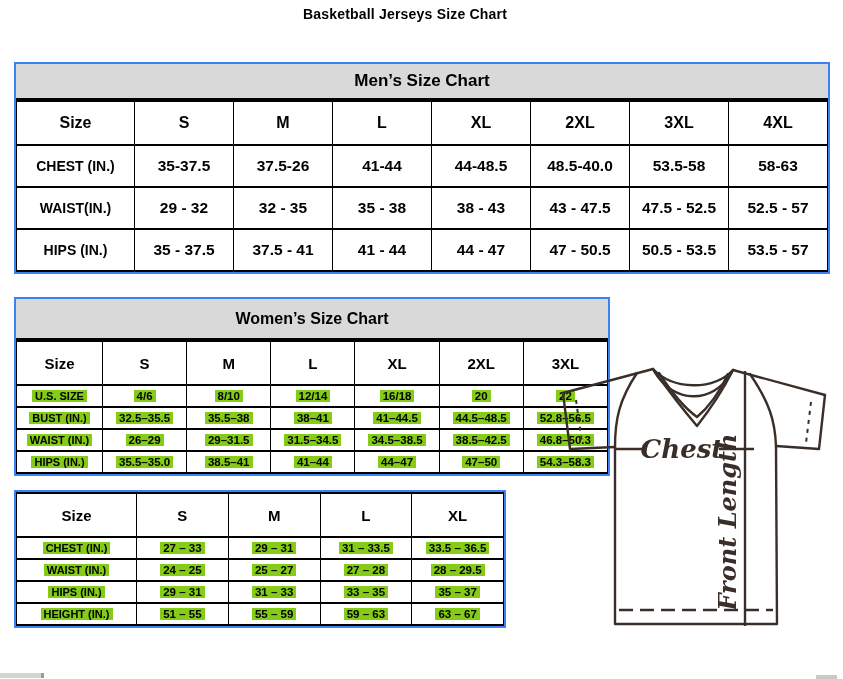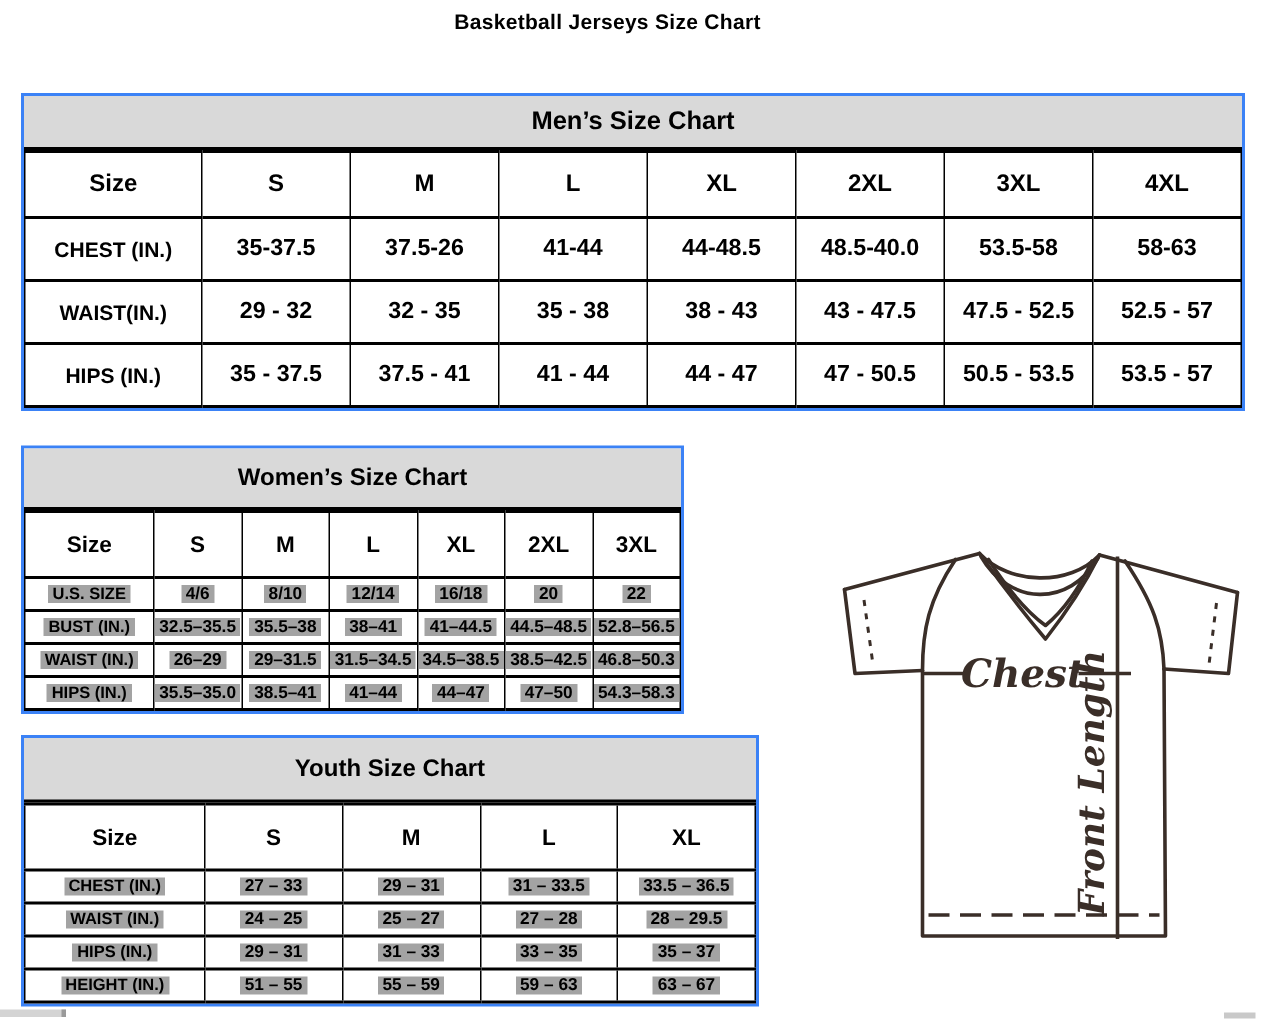--- a/index.html
+++ b/index.html
@@ -24,35 +24,35 @@
     overflow:hidden; white-space:nowrap;
   }
   
   .tbl-mens { left:14px; top:62px; width:816px; }
   .tbl-mens .tblcap { height:36px; font-size:17px; }
   .tbl-mens th { height:44px; font-size:16px; }
   .tbl-mens td { height:42px; font-size:15.5px; }
   .tbl-mens th:first-child, .tbl-mens td:first-child { width:118px; }
   .tbl-mens td.rowlabel { font-size:14px; }
   
-  .tbl-wom { left:14px; top:297px; width:442px; }
+  .tbl-wom { left:14px; top:297px; width:596px; }
   .tbl-wom .tblcap { height:41px; font-size:16px; }
   .tbl-wom th { height:44px; font-size:15px; }
   .tbl-wom td { height:22px; font-size:11.5px; }
   .tbl-wom th:first-child, .tbl-wom td:first-child { width:86px; }
   .tbl-wom td.rowlabel { font-size:11px; }
   
   .tbl-youth { left:14px; top:490px; width:492px; }
   .tbl-youth .tblcap { height:43px; font-size:16px; }
   .tbl-youth th { height:44px; font-size:15px; }
   .tbl-youth td { height:22px; font-size:11.5px; }
   .tbl-youth th:first-child, .tbl-youth td:first-child { width:120px; }
   .tbl-youth td.rowlabel { font-size:11px; }
   
-  .hl td span { background:#a3a3a3; padding:0 3px; }
+  .hl td span { background:#84cc16; padding:0 3px; }
   
   .diagram { position:absolute; left:553px; top:362px; width:282px; height:270px; }
   .diagram text {
     font-family:"DejaVu Serif","Liberation Serif",serif;
     font-weight:bold; font-style:italic; fill:var(--ink,#3a2e28);
   }
   
   .sb-left  { position:absolute; left:0;  top:673px; width:44px; height:5px;
               background:#d4d4d4; border-right:3px solid #9a9a9a; }
   .sb-right { position:absolute; left:816px; top:675px; width:21px; height:4px;
@@ -162,21 +162,20 @@
           <td><span>41–44</span></td>
           <td><span>44–47</span></td>
           <td><span>47–50</span></td>
           <td><span>54.3–58.3</span></td>
         </tr>
       </tbody>
     </table>
 </div>
 
 <div class="tblbox tbl-youth hl">
-  <div class="tblcap">Youth Size Chart</div>
   <table class="sizes">
       <thead>
         <tr>
           <th><span>Size</span></th>
           <th><span>S</span></th>
           <th><span>M</span></th>
           <th><span>L</span></th>
           <th><span>XL</span></th>
         </tr>
       </thead>

